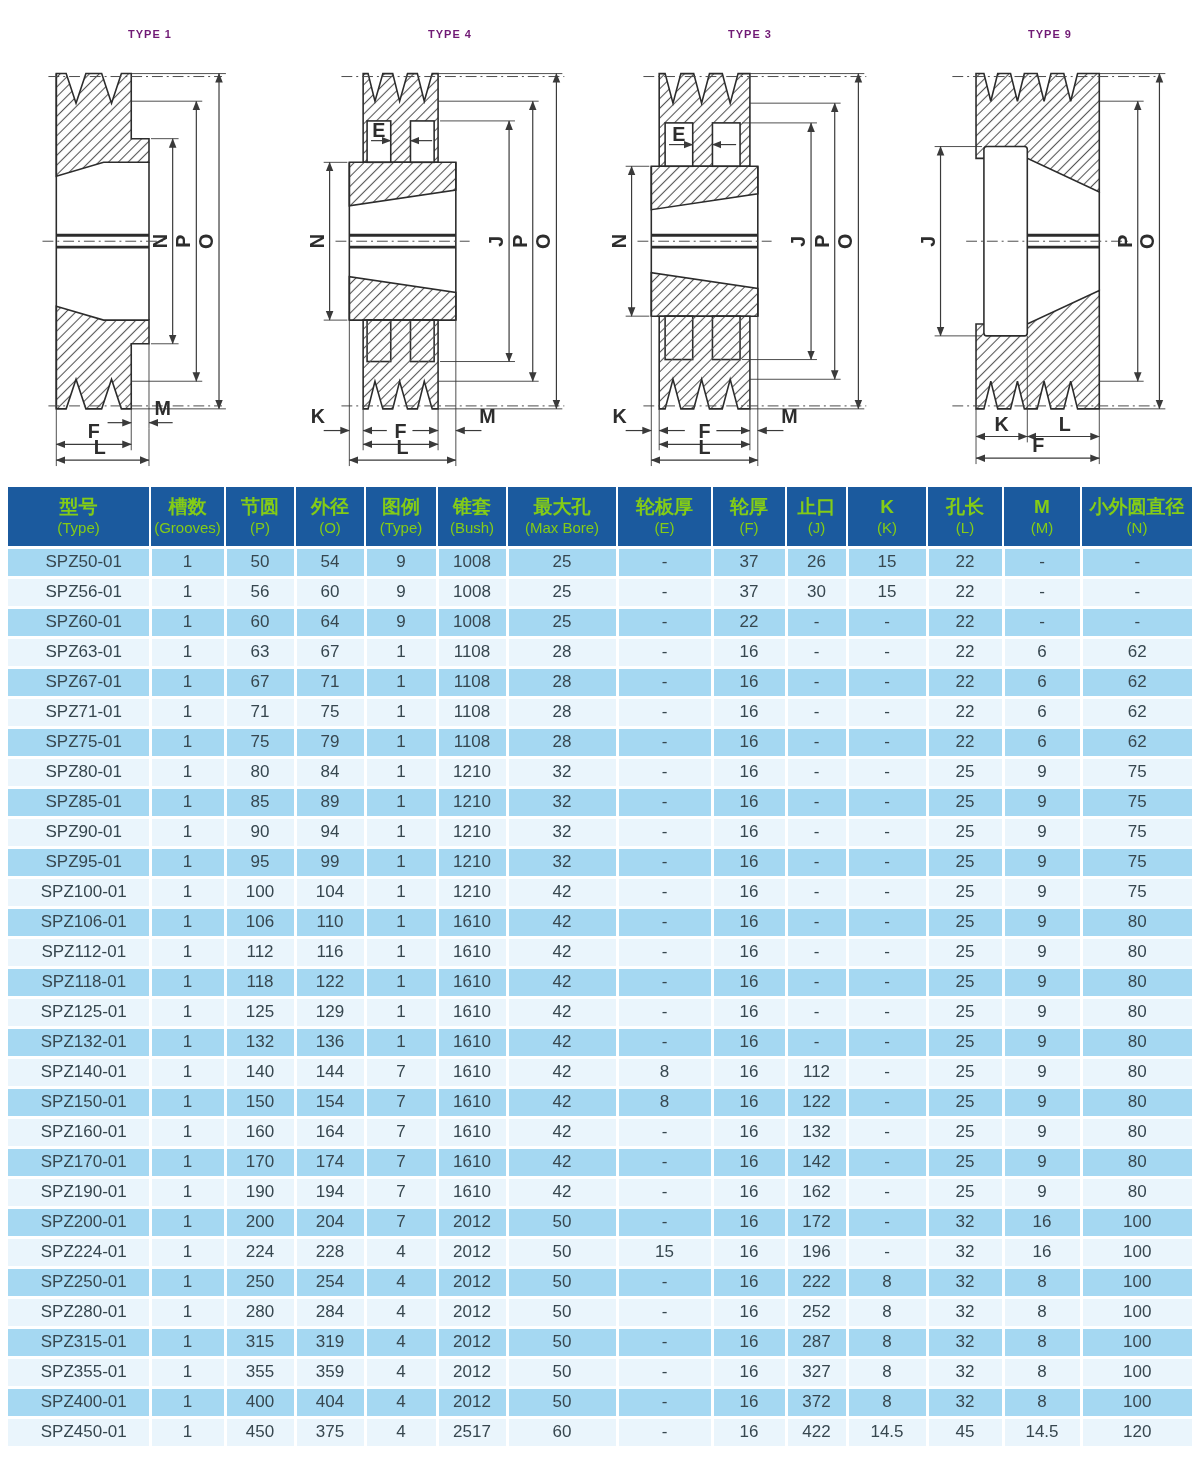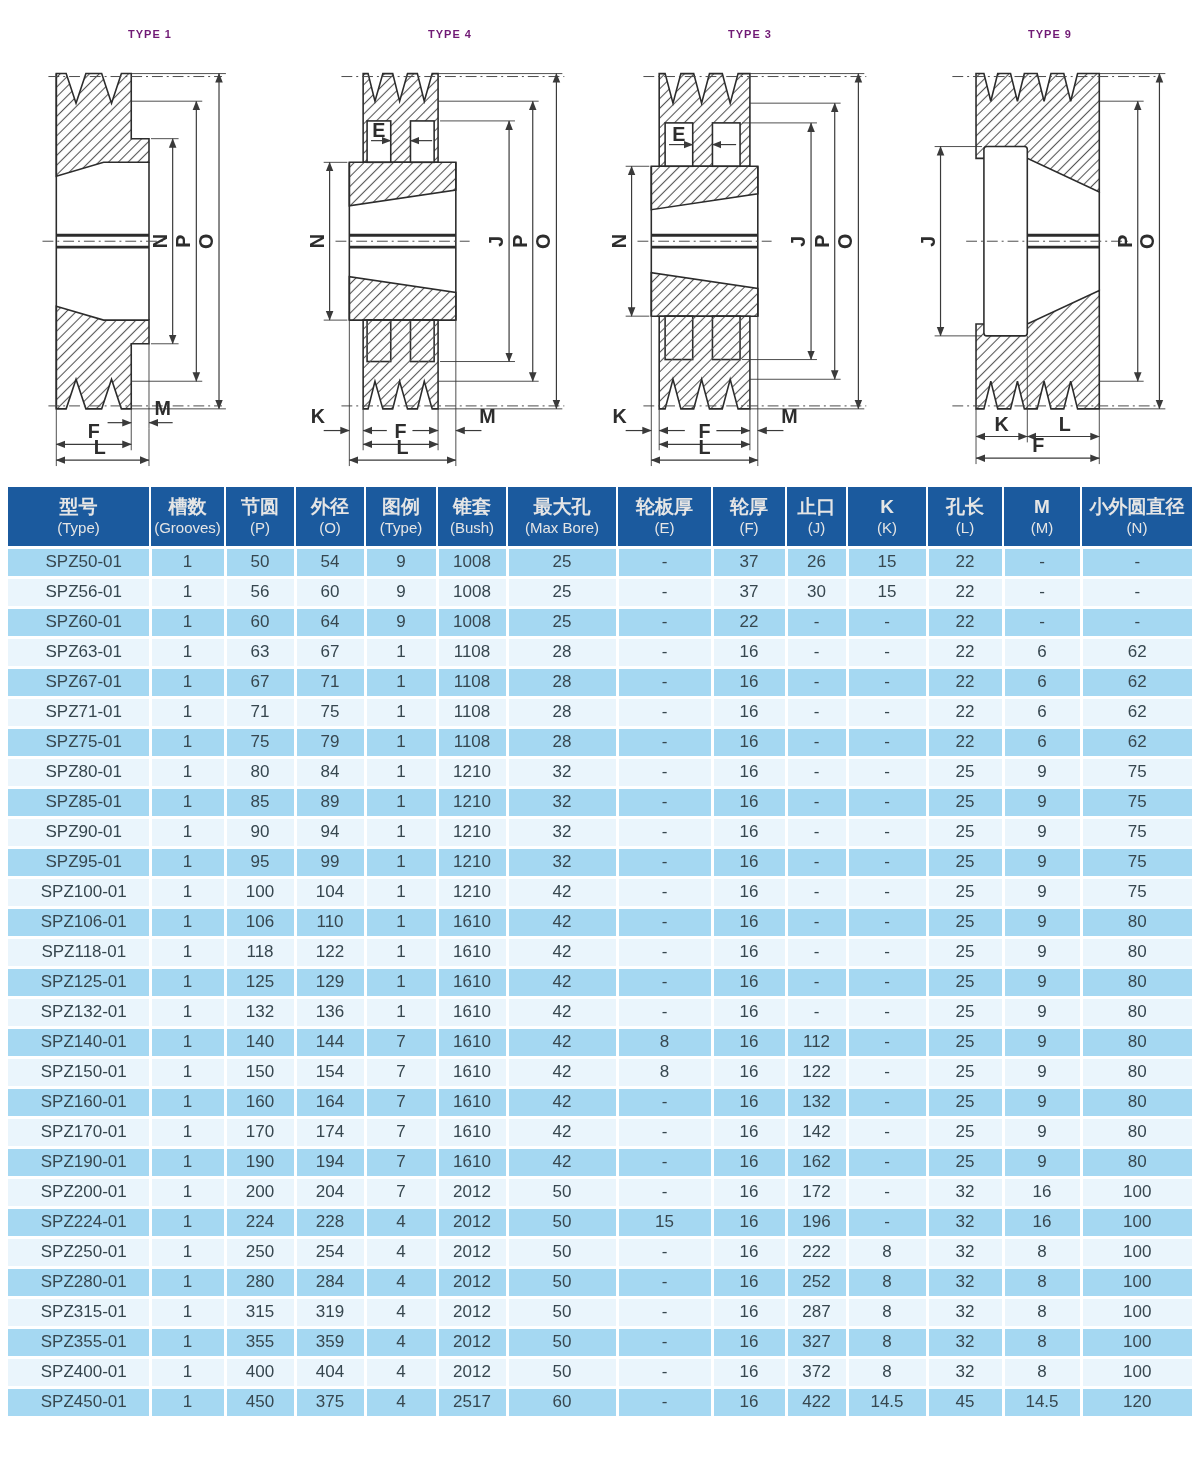--- a/index.html
+++ b/index.html
@@ -26,21 +26,21 @@
   .dm{stroke:#3a3a3a;stroke-width:1.2;fill:none;}
   .ex{stroke:#3a3a3a;stroke-width:0.9;fill:none;}
   .dl{font:700 20px "Liberation Sans",sans-serif;fill:#2d2d2d;text-anchor:middle;}
 
   
   table.spec{
     border-collapse:collapse;table-layout:fixed;
     width:1184px;margin:0 8px;
   }
   table.spec thead th{
-    background:#1b5a9e;color:#e5e5e5;vertical-align:middle;
+    background:#1b5a9e;color:#84cc16;vertical-align:middle;
     height:60px;box-sizing:border-box;padding:4px 1px;
     border-left:2px solid #ffffff;font-weight:normal;
   }
   table.spec thead th:first-child{border-left:none;}
   .th-zh{display:block;font-size:19px;font-weight:700;line-height:1.2;}
   .th-en{display:block;font-size:15px;font-weight:400;line-height:1.2;}
   table.spec tbody td{
     text-align:center;font-size:17px;color:#37474f;
     height:27px;padding:0 1px;box-sizing:content-box;
     border-left:3px solid #ffffff;border-top:3px solid #ffffff;
@@ -553,20 +553,36 @@
           <td>42</td>
           <td>-</td>
           <td>16</td>
           <td>-</td>
           <td>-</td>
           <td>25</td>
           <td>9</td>
           <td>80</td>
         </tr>
         <tr>
+          <td>SPZ112-01</td>
+          <td>1</td>
+          <td>112</td>
+          <td>116</td>
+          <td>1</td>
+          <td>1610</td>
+          <td>42</td>
+          <td>-</td>
+          <td>16</td>
+          <td>-</td>
+          <td>-</td>
+          <td>25</td>
+          <td>9</td>
+          <td>80</td>
+        </tr>
+        <tr>
           <td>SPZ118-01</td>
           <td>1</td>
           <td>118</td>
           <td>122</td>
           <td>1</td>
           <td>1610</td>
           <td>42</td>
           <td>-</td>
           <td>16</td>
           <td>-</td>

